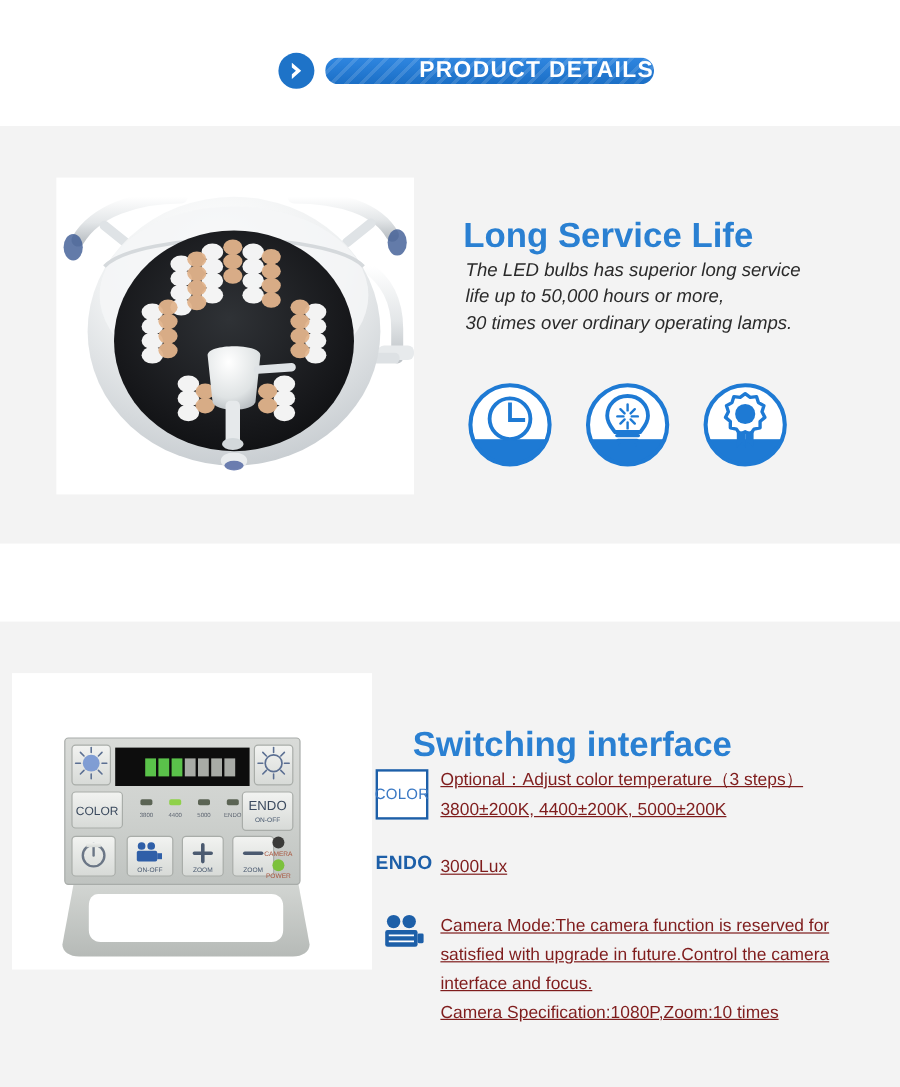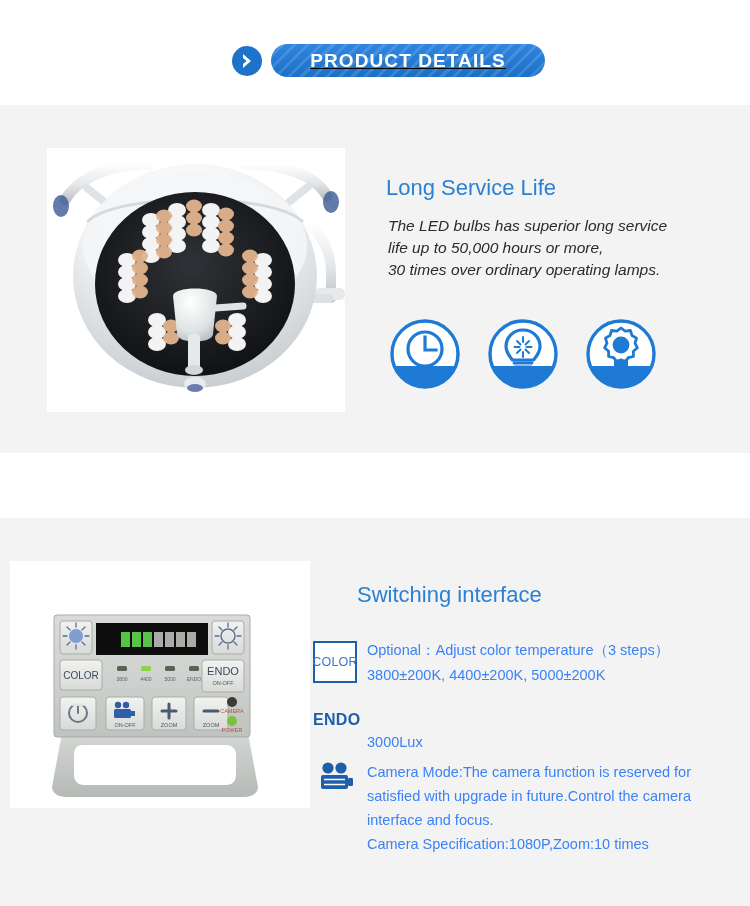--- a/index.html
+++ b/index.html
@@ -38,36 +38,35 @@
   .arrow-circle .chev {
     position: absolute;
     left: 11px;
     top: 8px;
     width: 8px;
     height: 14px;
   }
   .pill {
     margin-left: 9px;
     width: 274px;
-    height: 33px;
+    height: 22px;
     border-radius: 17px;
     background:
       repeating-linear-gradient(
         -45deg,
         rgba(255,255,255,0.13) 0px,
         rgba(255,255,255,0.13) 3px,
         rgba(255,255,255,0.0) 3px,
         rgba(255,255,255,0.0) 9px
       ),
       linear-gradient(180deg, #2f86e0 0%, #1b6fc6 100%);
     display: flex;
     align-items: center;
-    justify-content: center;
+    justify-content: flex-end;
     flex: none;
-    text-decoration: underline;
   }
   .pill-label {
     color: #ffffff;
     font-size: 19px;
     font-weight: bold;
     letter-spacing: 1.1px;
   }
 
   
   .panel {
@@ -75,22 +74,22 @@
     left: 0;
     width: 750px;
     background: #f3f3f3;
   }
   #section-life  { top: 105px; height: 348px; }
   #section-iface { top: 518px; height: 388px; }
 
   .sec-heading {
     position: absolute;
     color: #2a80d2;
-    font-size: 22px;
-    font-weight: normal;
+    font-size: 29px;
+    font-weight: bold;
     white-space: nowrap;
   }
 
   
   .photo-frame {
     position: absolute;
     background: #ffffff;
     overflow: hidden;
   }
   #lamp-photo  { left: 47px; top: 148px; width: 298px; height: 264px; }
@@ -130,36 +129,37 @@
     background: #ffffff;
     display: flex;
     align-items: center;
     justify-content: center;
     color: #3a78c4;
     font-size: 12.5px;
     letter-spacing: .2px;
   }
   .spec-text {
     position: absolute;
-    color: #3b82f6;
+    color: #7f1d1d;
     font-size: 14.5px;
     line-height: 25px;
     white-space: pre-line;
+    text-decoration: underline;
   }
   #color-text { left: 367px; top: 638px; }
   #endo-label {
     position: absolute;
     left: 313px;
     top: 711px;
     color: #1d5fa8;
     font-size: 16px;
     font-weight: bold;
     letter-spacing: .3px;
   }
-  #endo-value { left: 367px; top: 711px; font-size: 14.5px; margin-top: 19px; }
+  #endo-value { left: 367px; top: 711px; font-size: 14.5px; }
   #camera-icon-wrap { position: absolute; left: 320px; top: 762px; width: 34px; height: 30px; }
   #camera-text { left: 367px; top: 760px; line-height: 24px; }
 </style>
 </head>
 <body>
 
 <div class="banner">
   <div class="banner-inner">
     <div class="arrow-circle">
       <svg class="chev" viewBox="0 0 8 14">
@@ -486,21 +486,21 @@
     <path d="M194,150 L208,150" stroke="#4b5a70" stroke-width="3" stroke-linecap="round"></path>
     <text x="201" y="166" font-family="Liberation Sans, sans-serif" font-size="5.5" fill="#4a5a70" text-anchor="middle">ZOOM</text>
 
     <circle cx="222" cy="141" r="5" fill="#3a3a38"></circle>
     <text x="222" y="152" font-family="Liberation Sans, sans-serif" font-size="5.5" fill="#a8563f" text-anchor="middle">CAMERA</text>
     <circle cx="222" cy="160" r="5" fill="#7cc13c"></circle>
     <text x="222" y="171" font-family="Liberation Sans, sans-serif" font-size="5.5" fill="#a8563f" text-anchor="middle">POWER</text>
   </svg>
 </div>
 
-<h2 class="sec-heading" style="left:344px; top:564px;margin-left:13px;">Switching interface</h2>
+<h2 class="sec-heading" style="left:344px; top:581px;">Switching interface</h2>
 
 <div class="spec-color-box">COLOR</div>
 <div class="spec-text" id="color-text">Optional：Adjust color temperature（3 steps）
 3800±200K,  4400±200K,  5000±200K</div>
 
 <div id="endo-label">ENDO</div>
 <div class="spec-text" id="endo-value">3000Lux</div>
 
 <div id="camera-icon-wrap">
   <svg width="34" height="30" viewBox="0 0 34 30">

